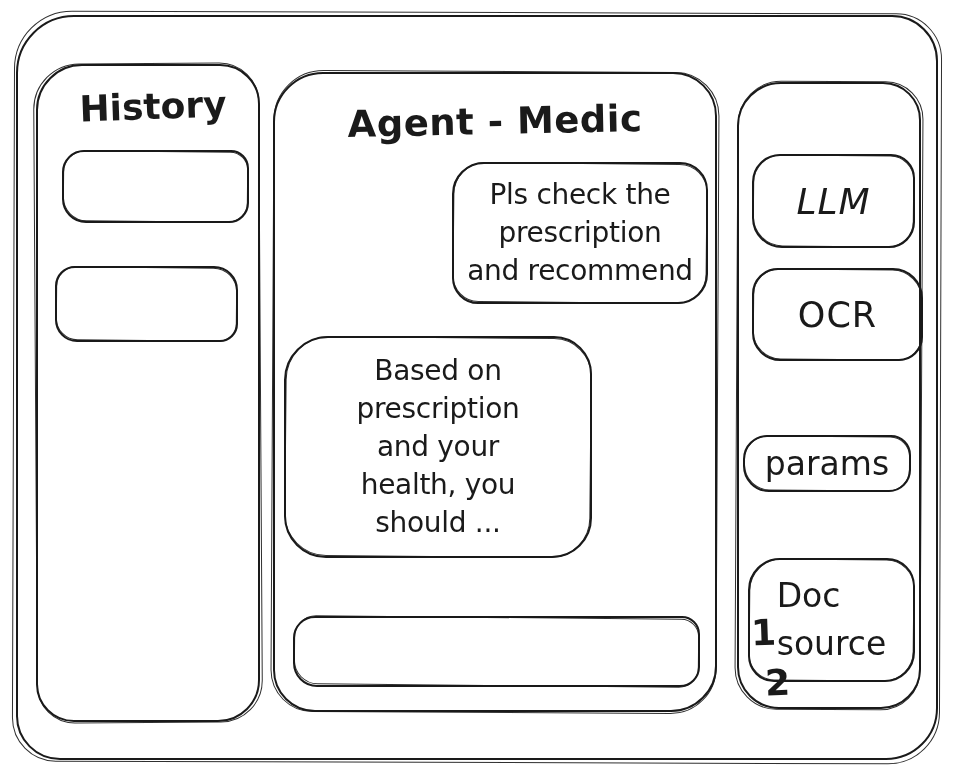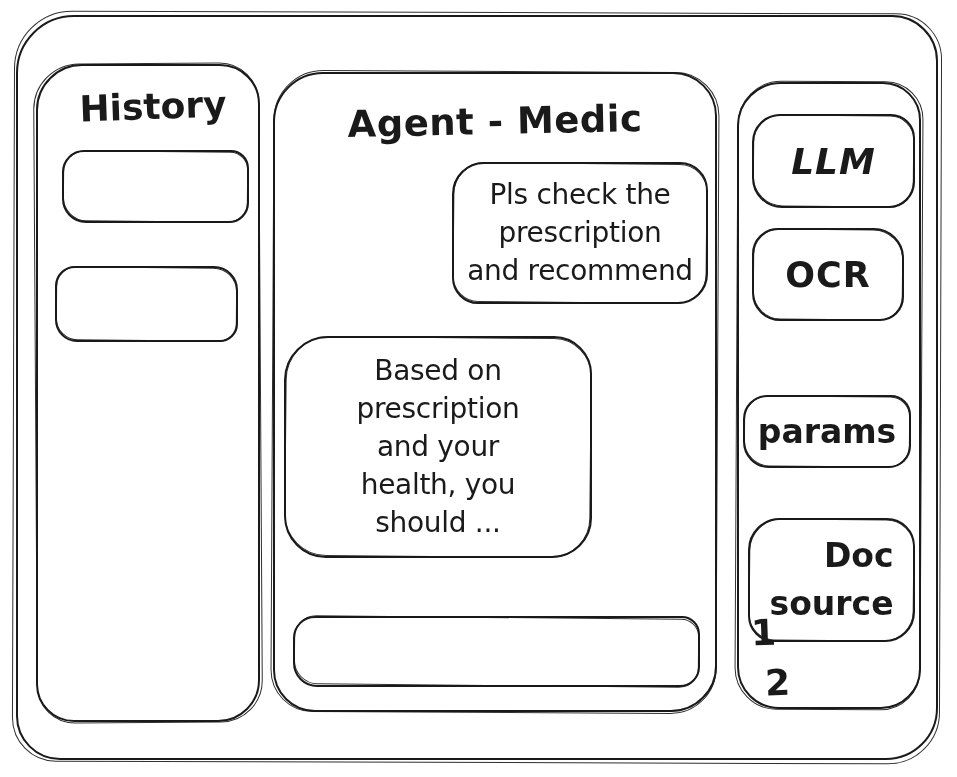--- a/index.html
+++ b/index.html
@@ -36,25 +36,25 @@
     font-size:28px; line-height:1.36; letter-spacing:-.3px;
   }
   .bubble-user      { left:452px; top:162px; width:256px; height:142px; border-radius:32px 28px 30px 26px; }
   .bubble-assistant { left:284px; top:336px; width:308px; height:222px; border-radius:44px 38px 40px 42px; }
   .input-bar { left:293px; top:616px; width:407px; height:71px; border-radius:22px 18px 20px 24px;
                font-size:26px; font-weight:700; padding:14px 20px; }
 
   .tools-panel { left:737px; top:82px; width:184px; height:627px; border-radius:44px 38px 40px 42px; }
   .tool-btn {
     display:flex; align-items:center; justify-content:center;
-    text-align:right; font-weight:700; white-space:pre-line; cursor:default;
+    text-align:left; font-weight:400; white-space:pre-line; cursor:default;margin-top:40px;
   }
   .btn-llm    { left:752px; top:114px; width:163px; height:94px;  border-radius:28px 24px 26px 30px; font-size:36px; font-style:italic; letter-spacing:1px; }
-  .btn-ocr    { left:752px; top:228px; width:152px; height:93px;  border-radius:26px 30px 24px 28px; font-size:35px; letter-spacing:1px; }
-  .btn-params { left:743px; top:395px; width:168px; height:73px;  border-radius:24px 20px 22px 26px; font-size:33px; }
+  .btn-ocr    { left:752px; top:228px; width:171px; height:93px;  border-radius:26px 30px 24px 28px; font-size:35px; letter-spacing:1px; }
+  .btn-params { left:743px; top:395px; width:168px; height:57px;  border-radius:24px 20px 22px 26px; font-size:33px; }
   .btn-doc    { left:748px; top:518px; width:167px; height:124px; border-radius:32px 28px 30px 26px; font-size:33px; line-height:1.45; }
 
   .txt { position:absolute; font-weight:700; color:#1a1a1a; white-space:pre-line; }
   .hist-title { left:58px;  top:86px;  width:190px; text-align:center; font-size:36px; transform:rotate(-2deg); }
   .chat-title { left:330px; top:100px; width:330px; text-align:center; font-size:37px; transform:rotate(-1.2deg); letter-spacing:.5px; }
   .doc-num { font-size:36px; transform:rotate(-2deg); }
   .doc-num-1 { left:751px; top:612px; }
   .doc-num-2 { left:765px; top:662px; }
 </style>
 </head>

